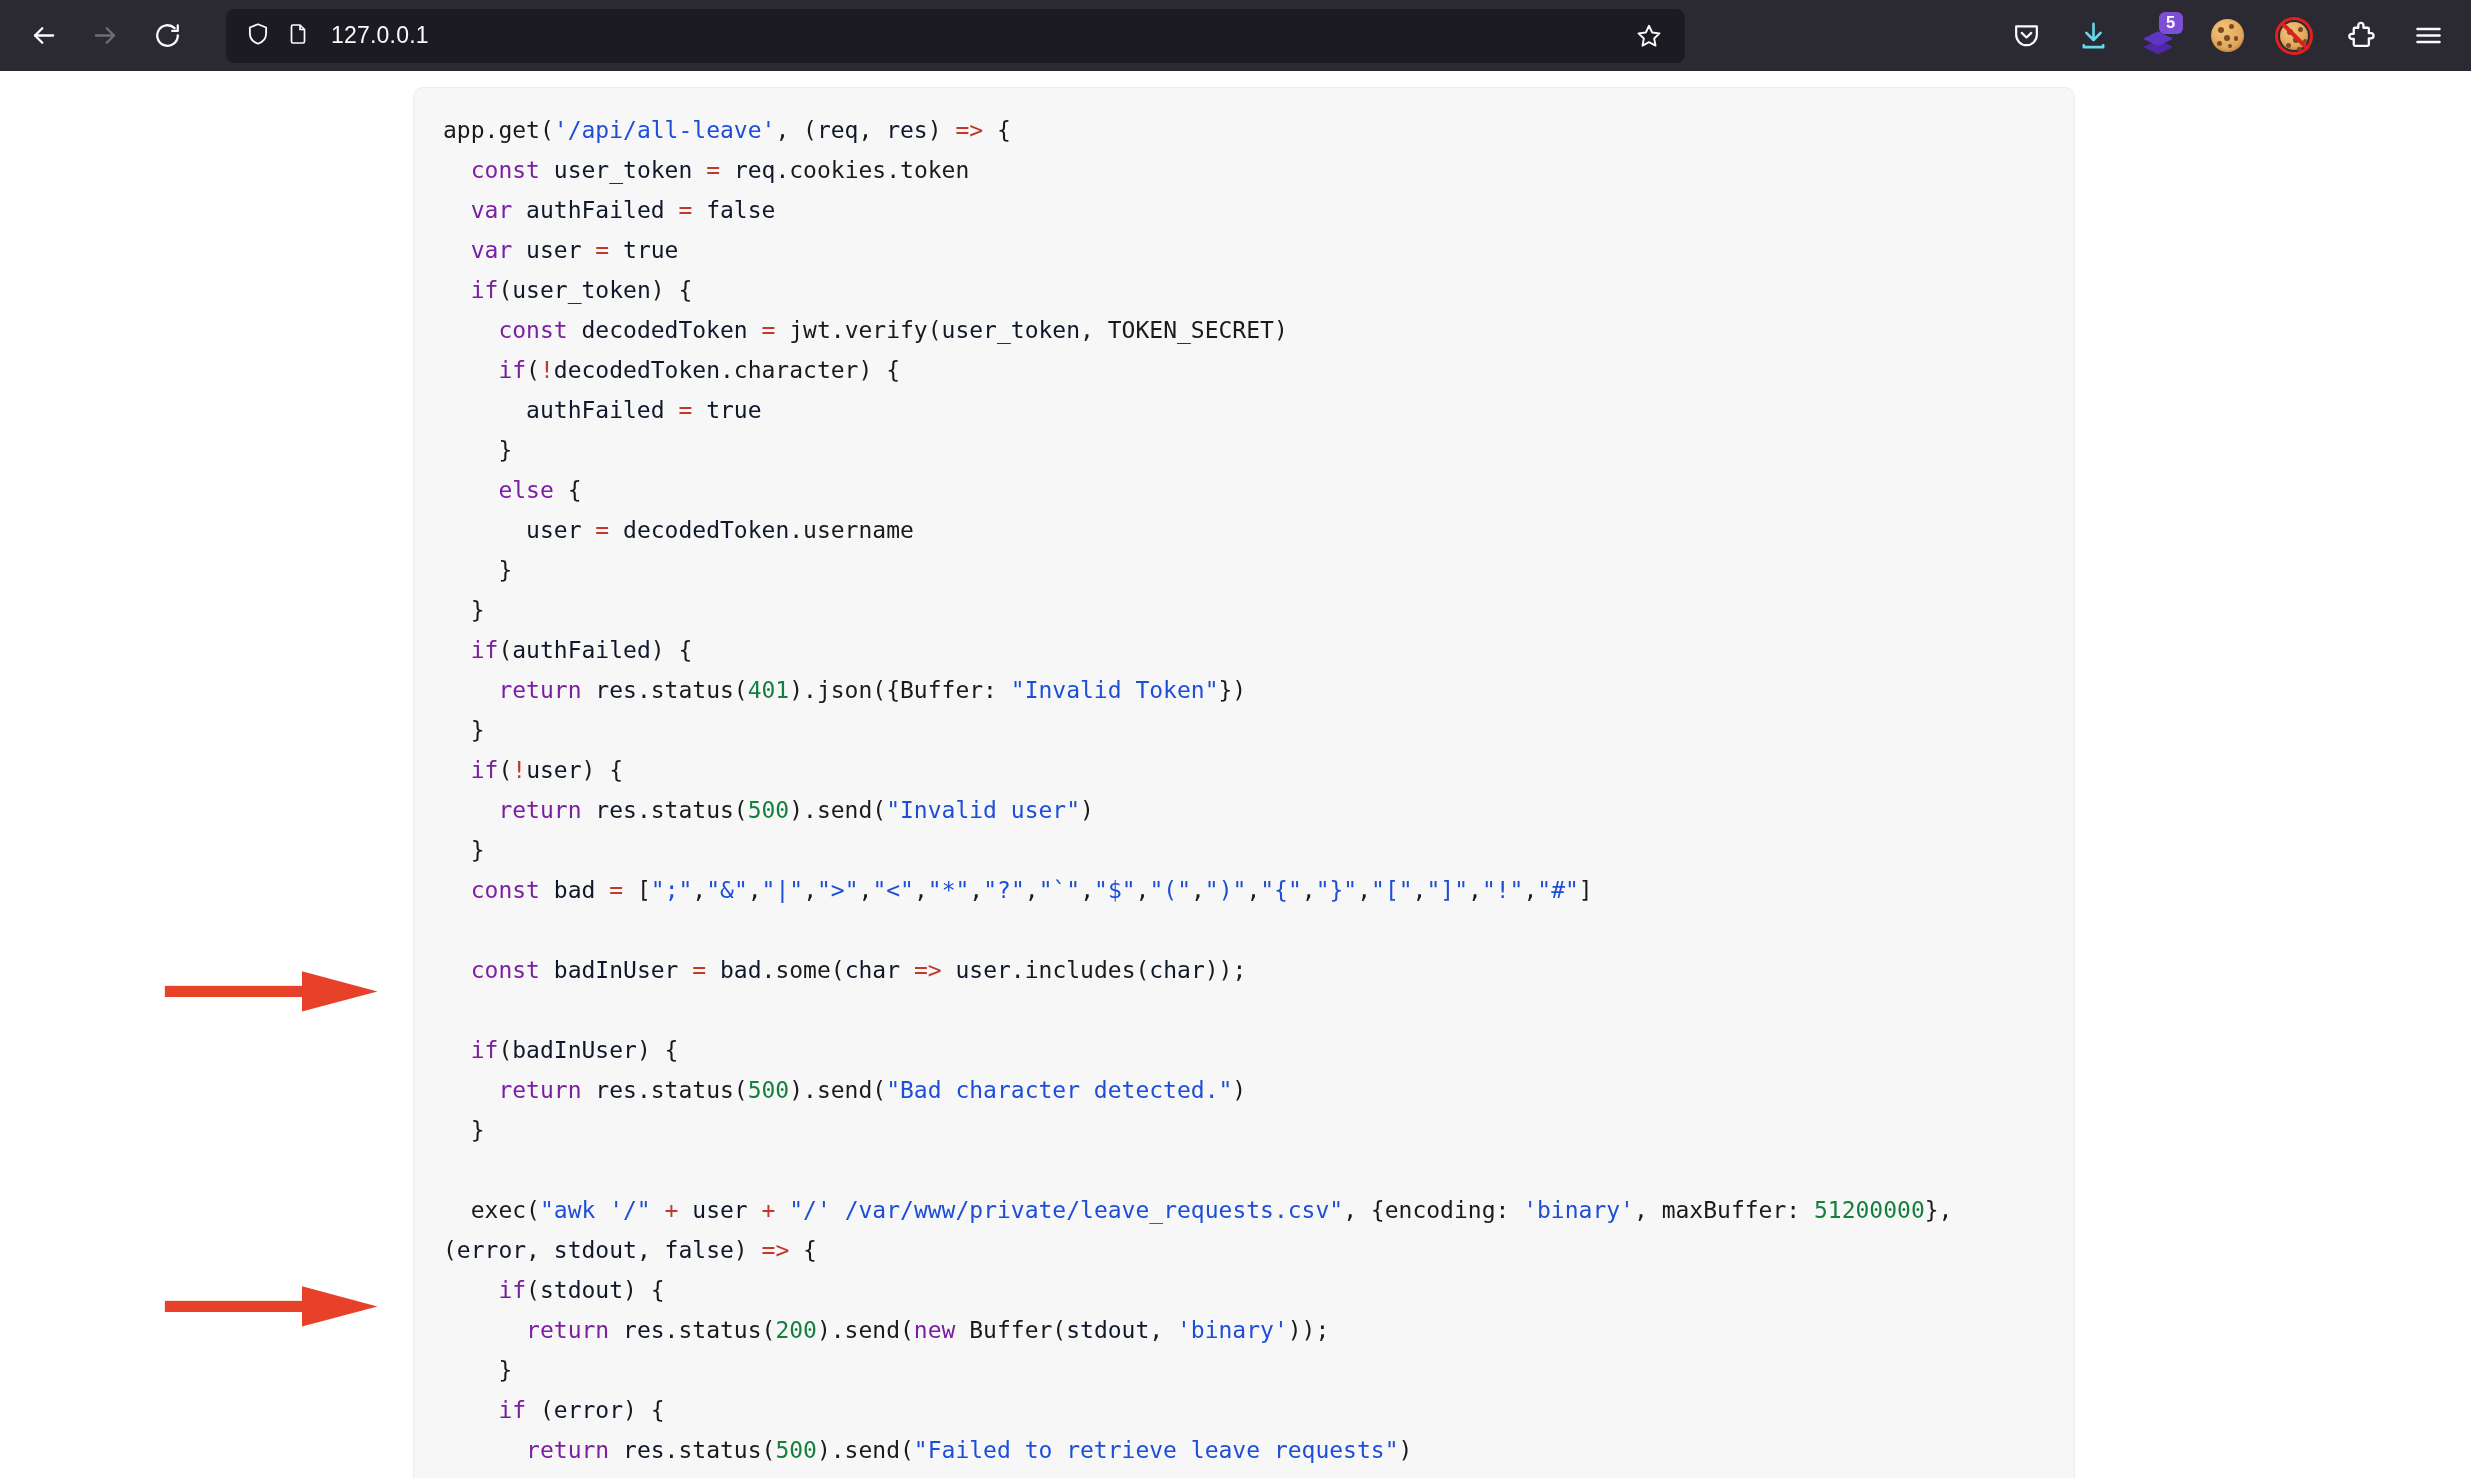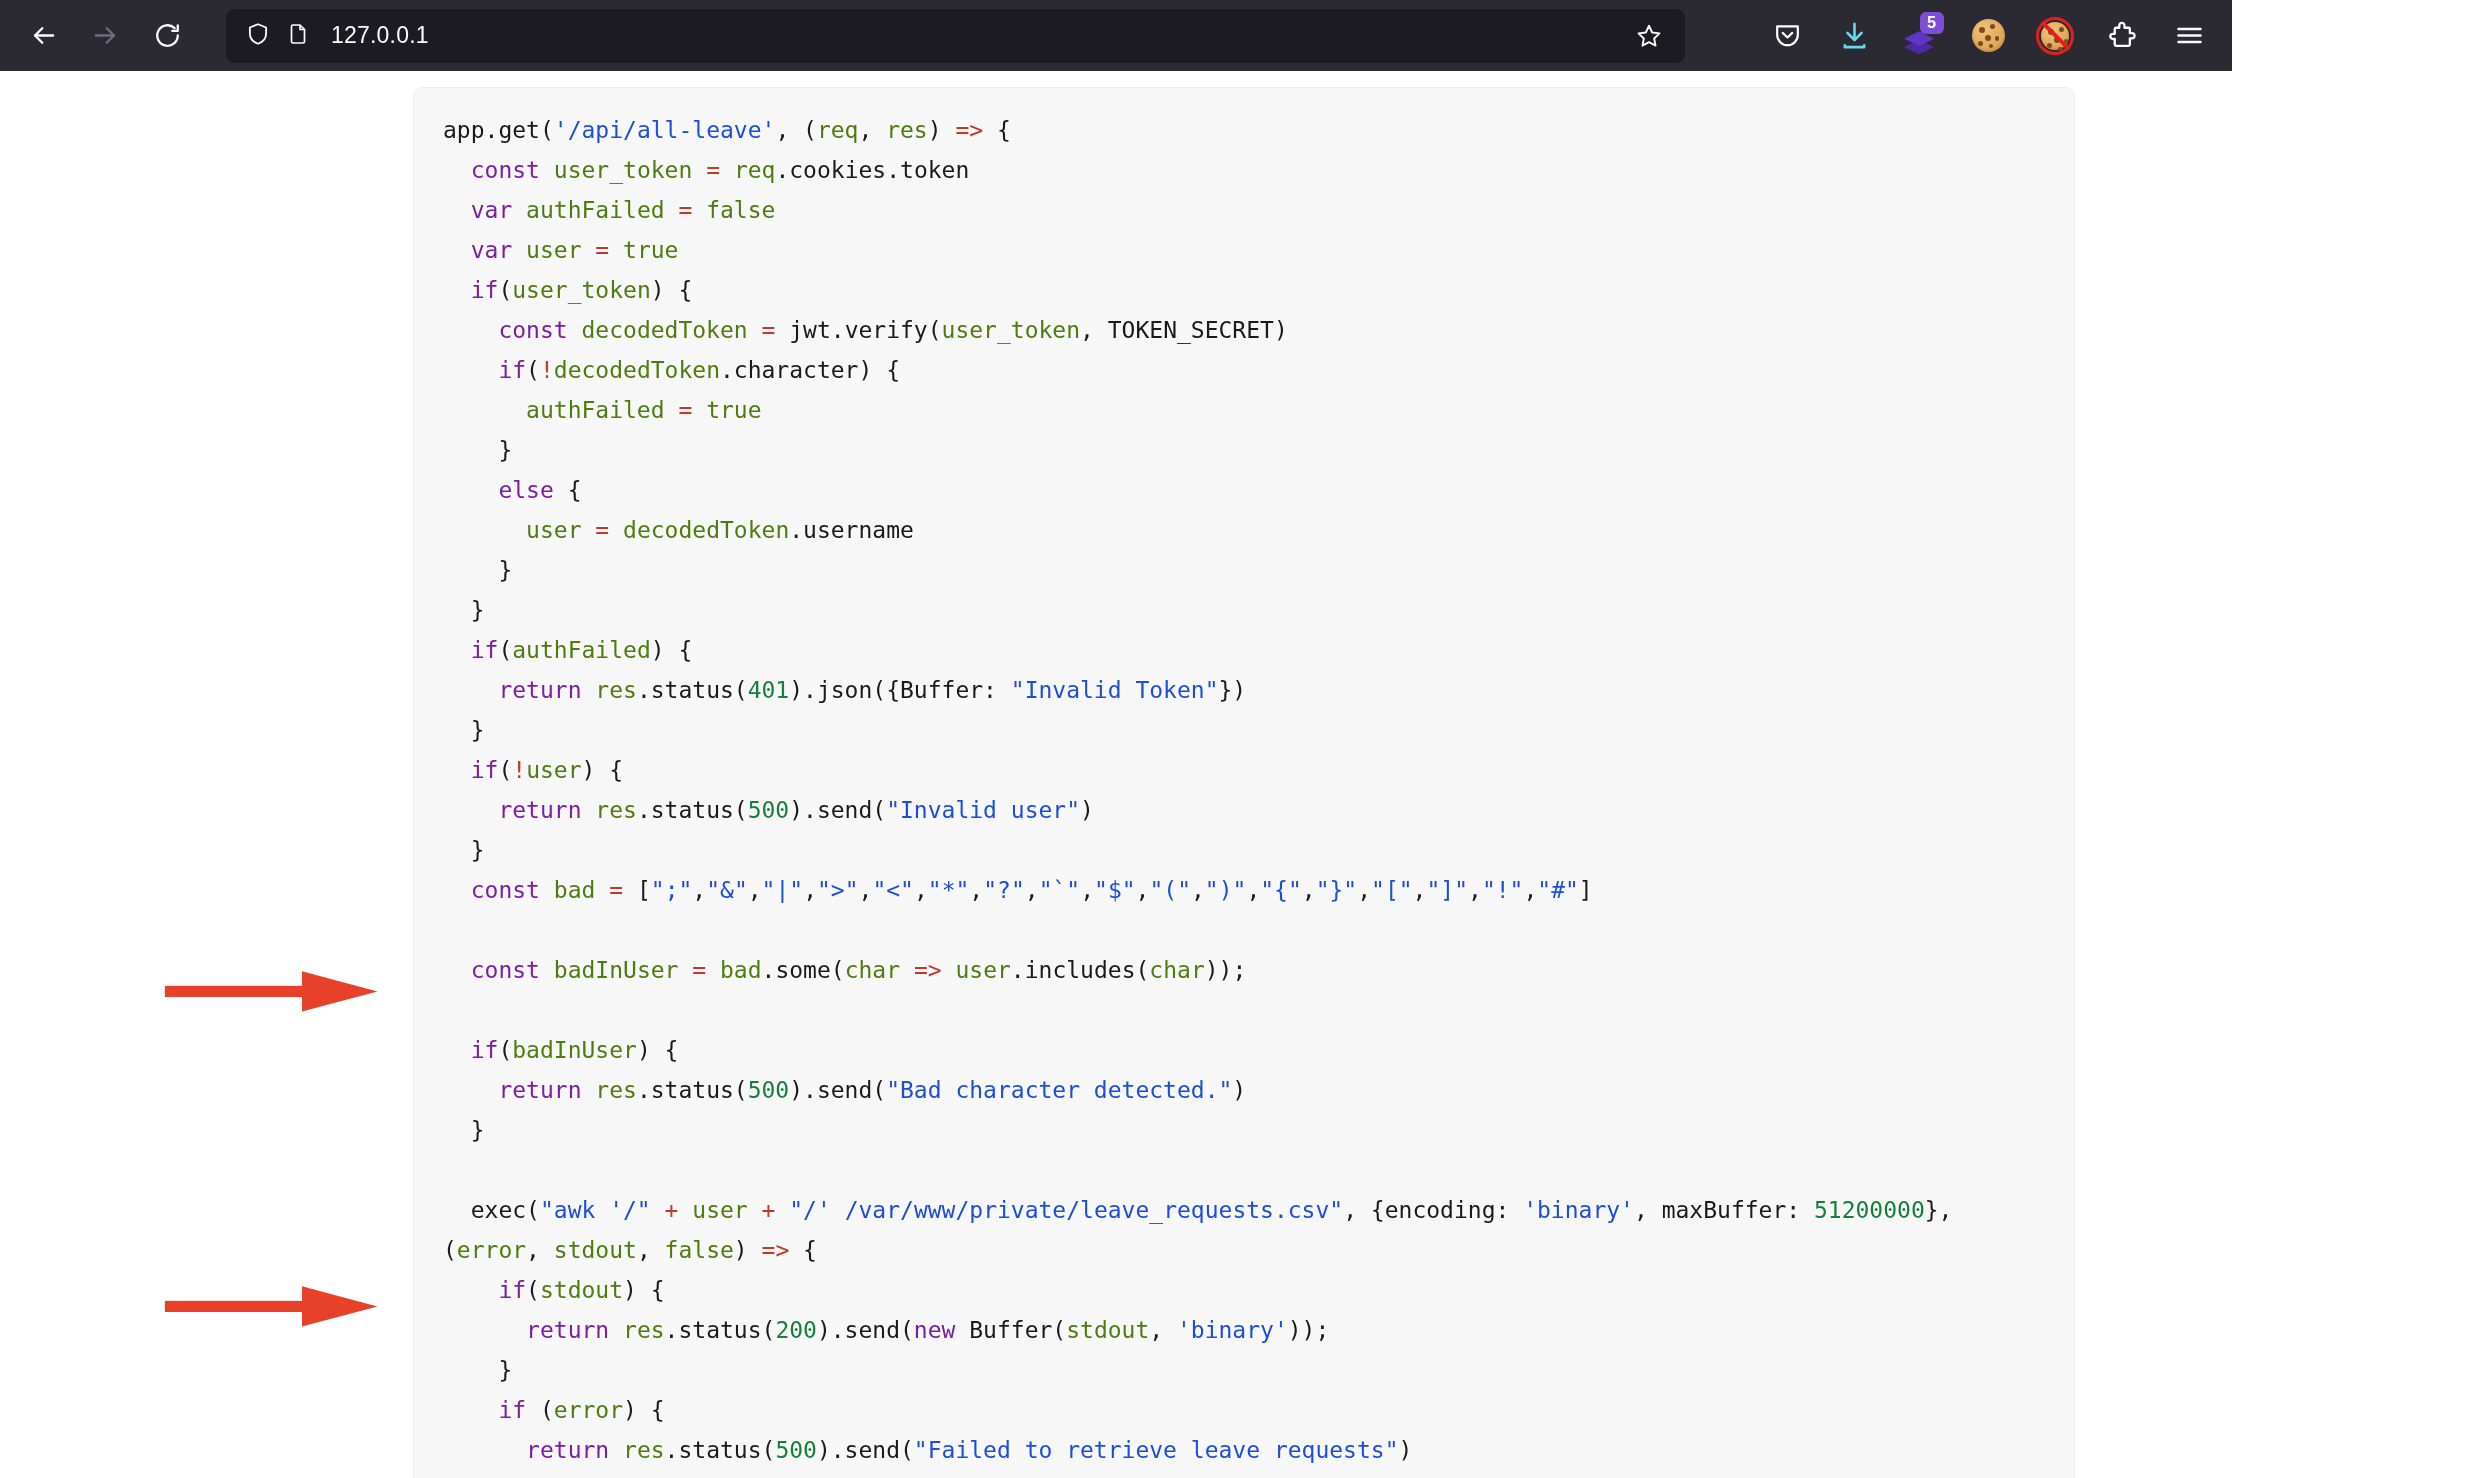--- a/index.html
+++ b/index.html
@@ -9,21 +9,21 @@
     height: 1478px;
     overflow: hidden;
     background: #ffffff;
     font-family: "Liberation Sans", sans-serif;
   }
 
   
   .browser-chrome {
     position: absolute;
     left: 0; top: 0;
-    width: 2232px;
+    width: 2471px;
     height: 71px;
     background: #2b2a33;
     display: flex;
     align-items: center;
     box-sizing: border-box;
   }
 
   .nav-buttons {
     display: flex;
     align-items: center;
@@ -189,21 +189,21 @@
     font-family: "DejaVu Sans Mono", monospace;
     font-size: 23px;
     line-height: 40px;
     color: #1a1a1a;
     white-space: pre;
     tab-size: 2;
   }
 
   
   .kw   { color: #7b1fa2; margin-top: 28px; }   
-  .id   { color: #4d7c0f; }   
+  .id   { color: #0f172a; }   
   .str  { color: #1d4ed8; }   
   .num  { color: #15803d; }   
   .op   { color: #c0392b; }   
   .pl   { color: #1a1a1a; }   
 
   
   .arrow {
     position: absolute;
     width: 216px;
     height: 48px;

